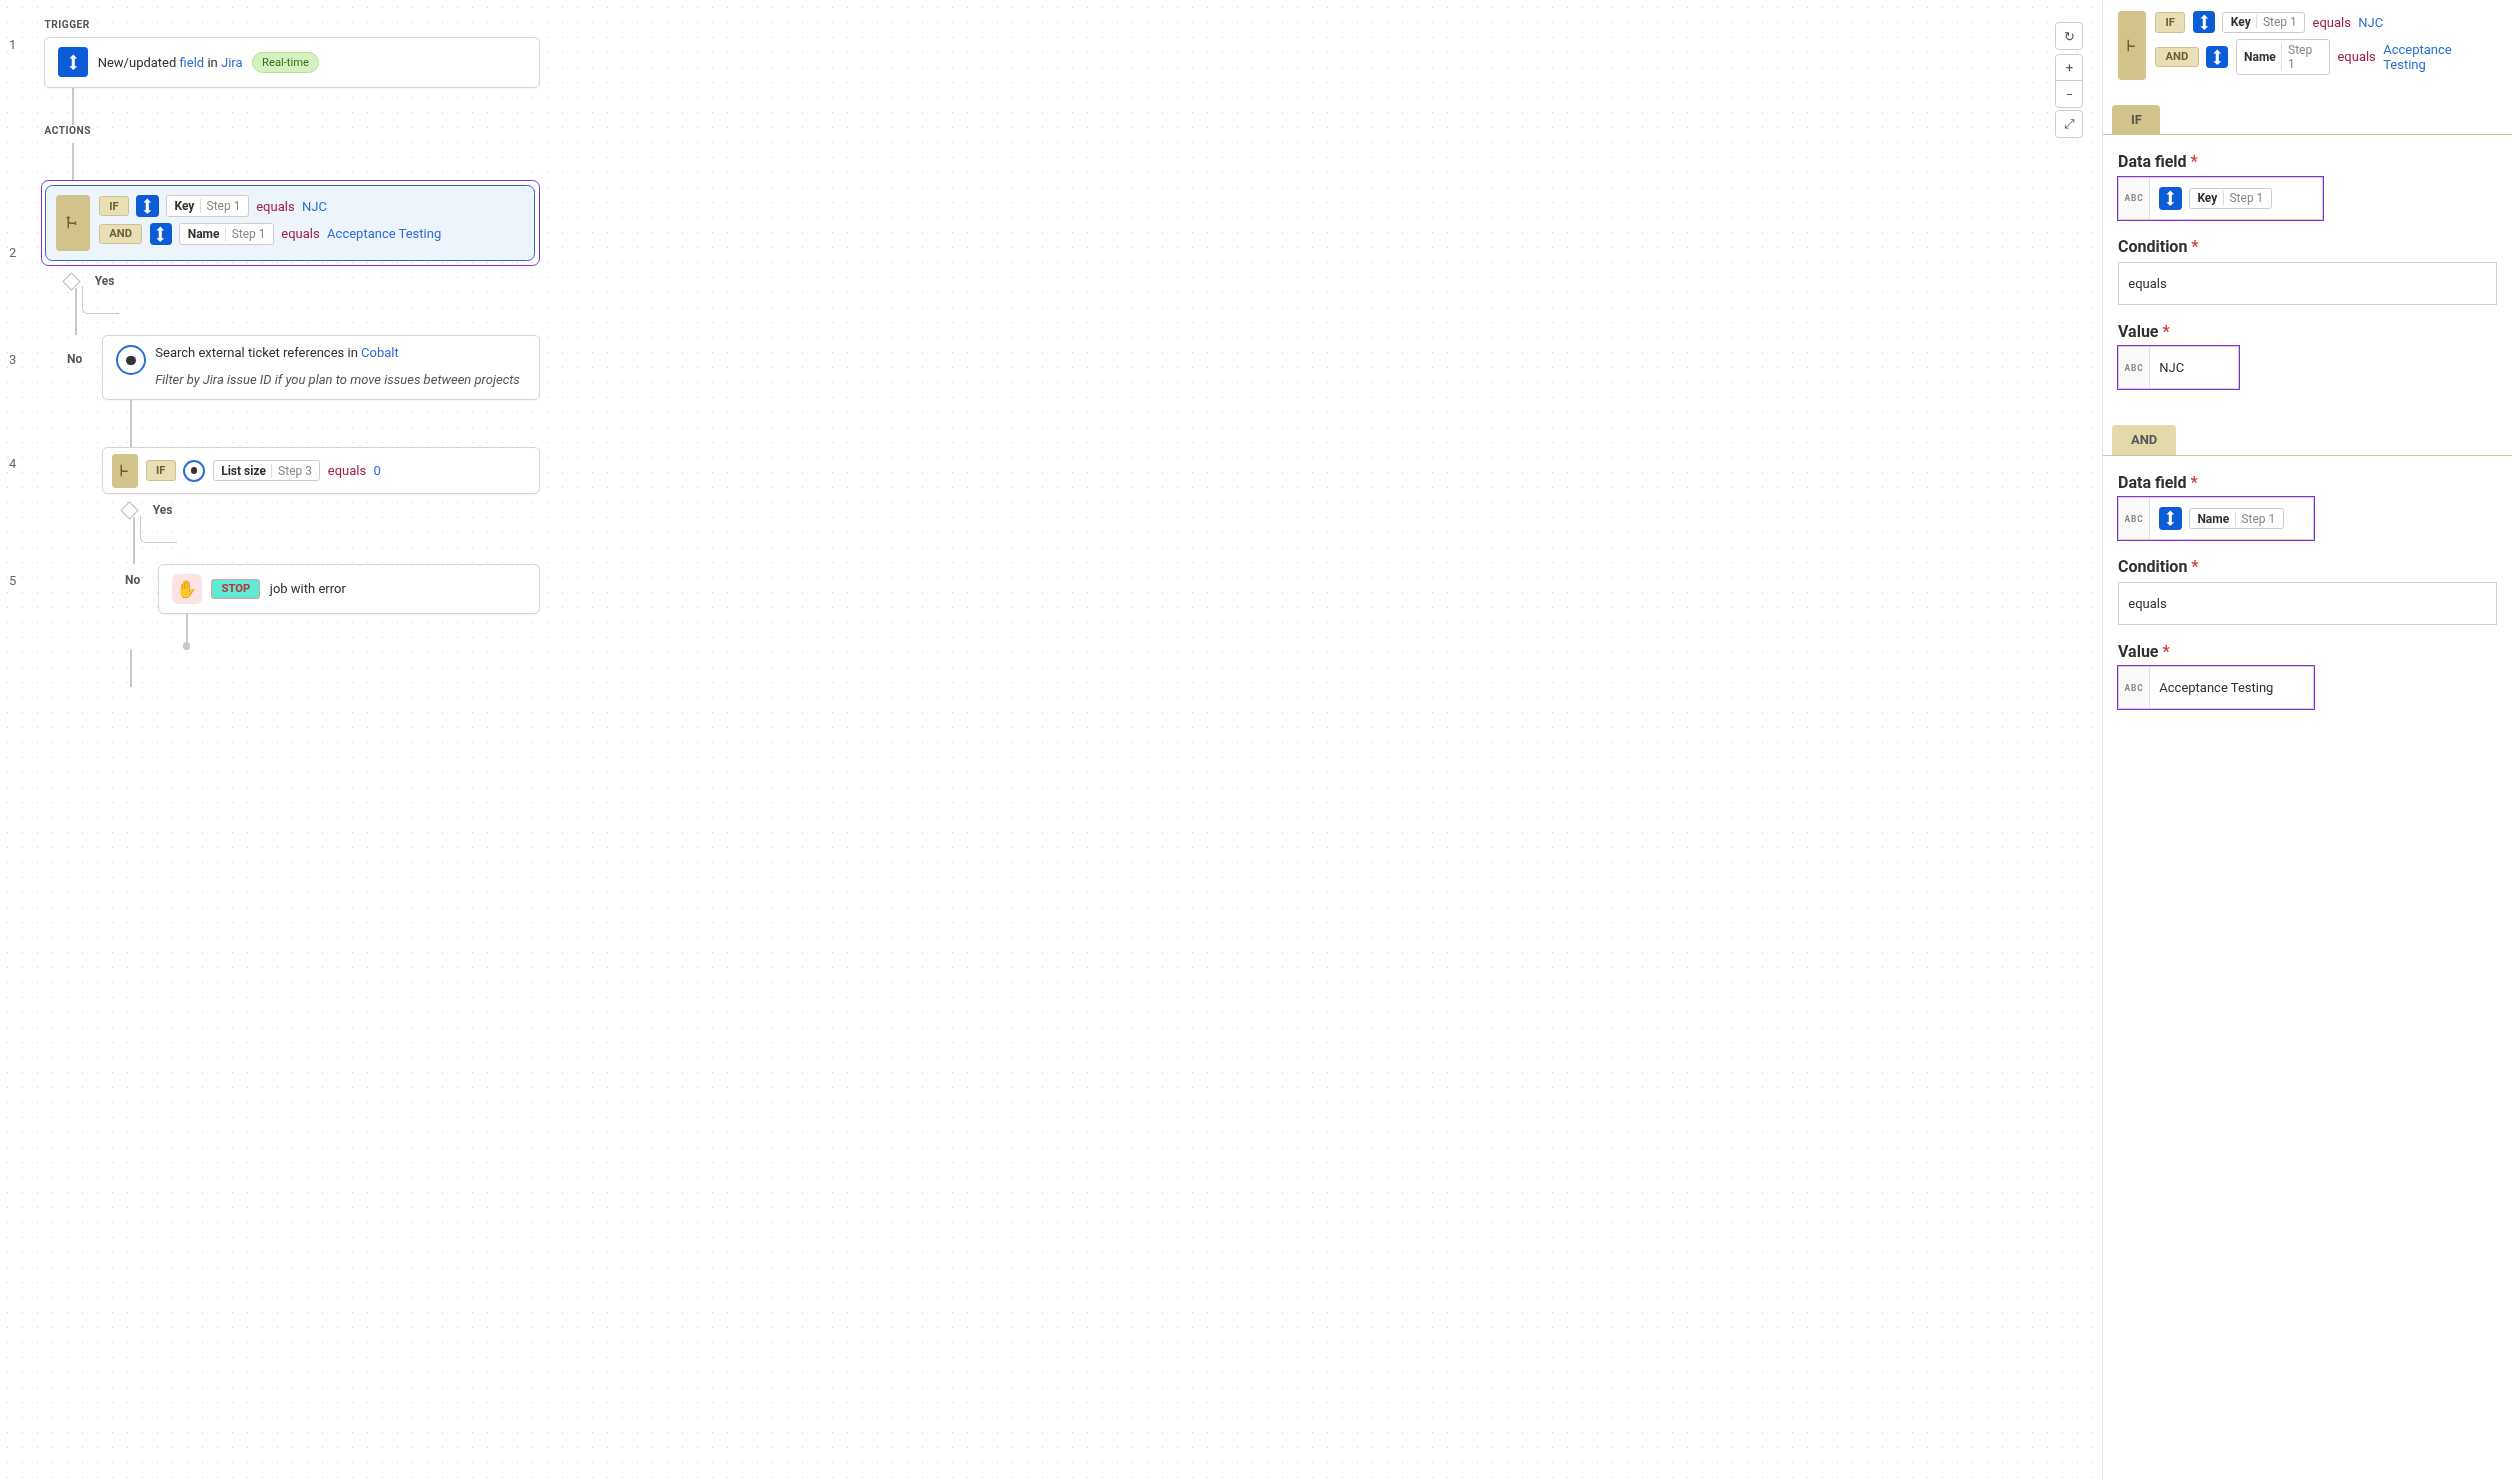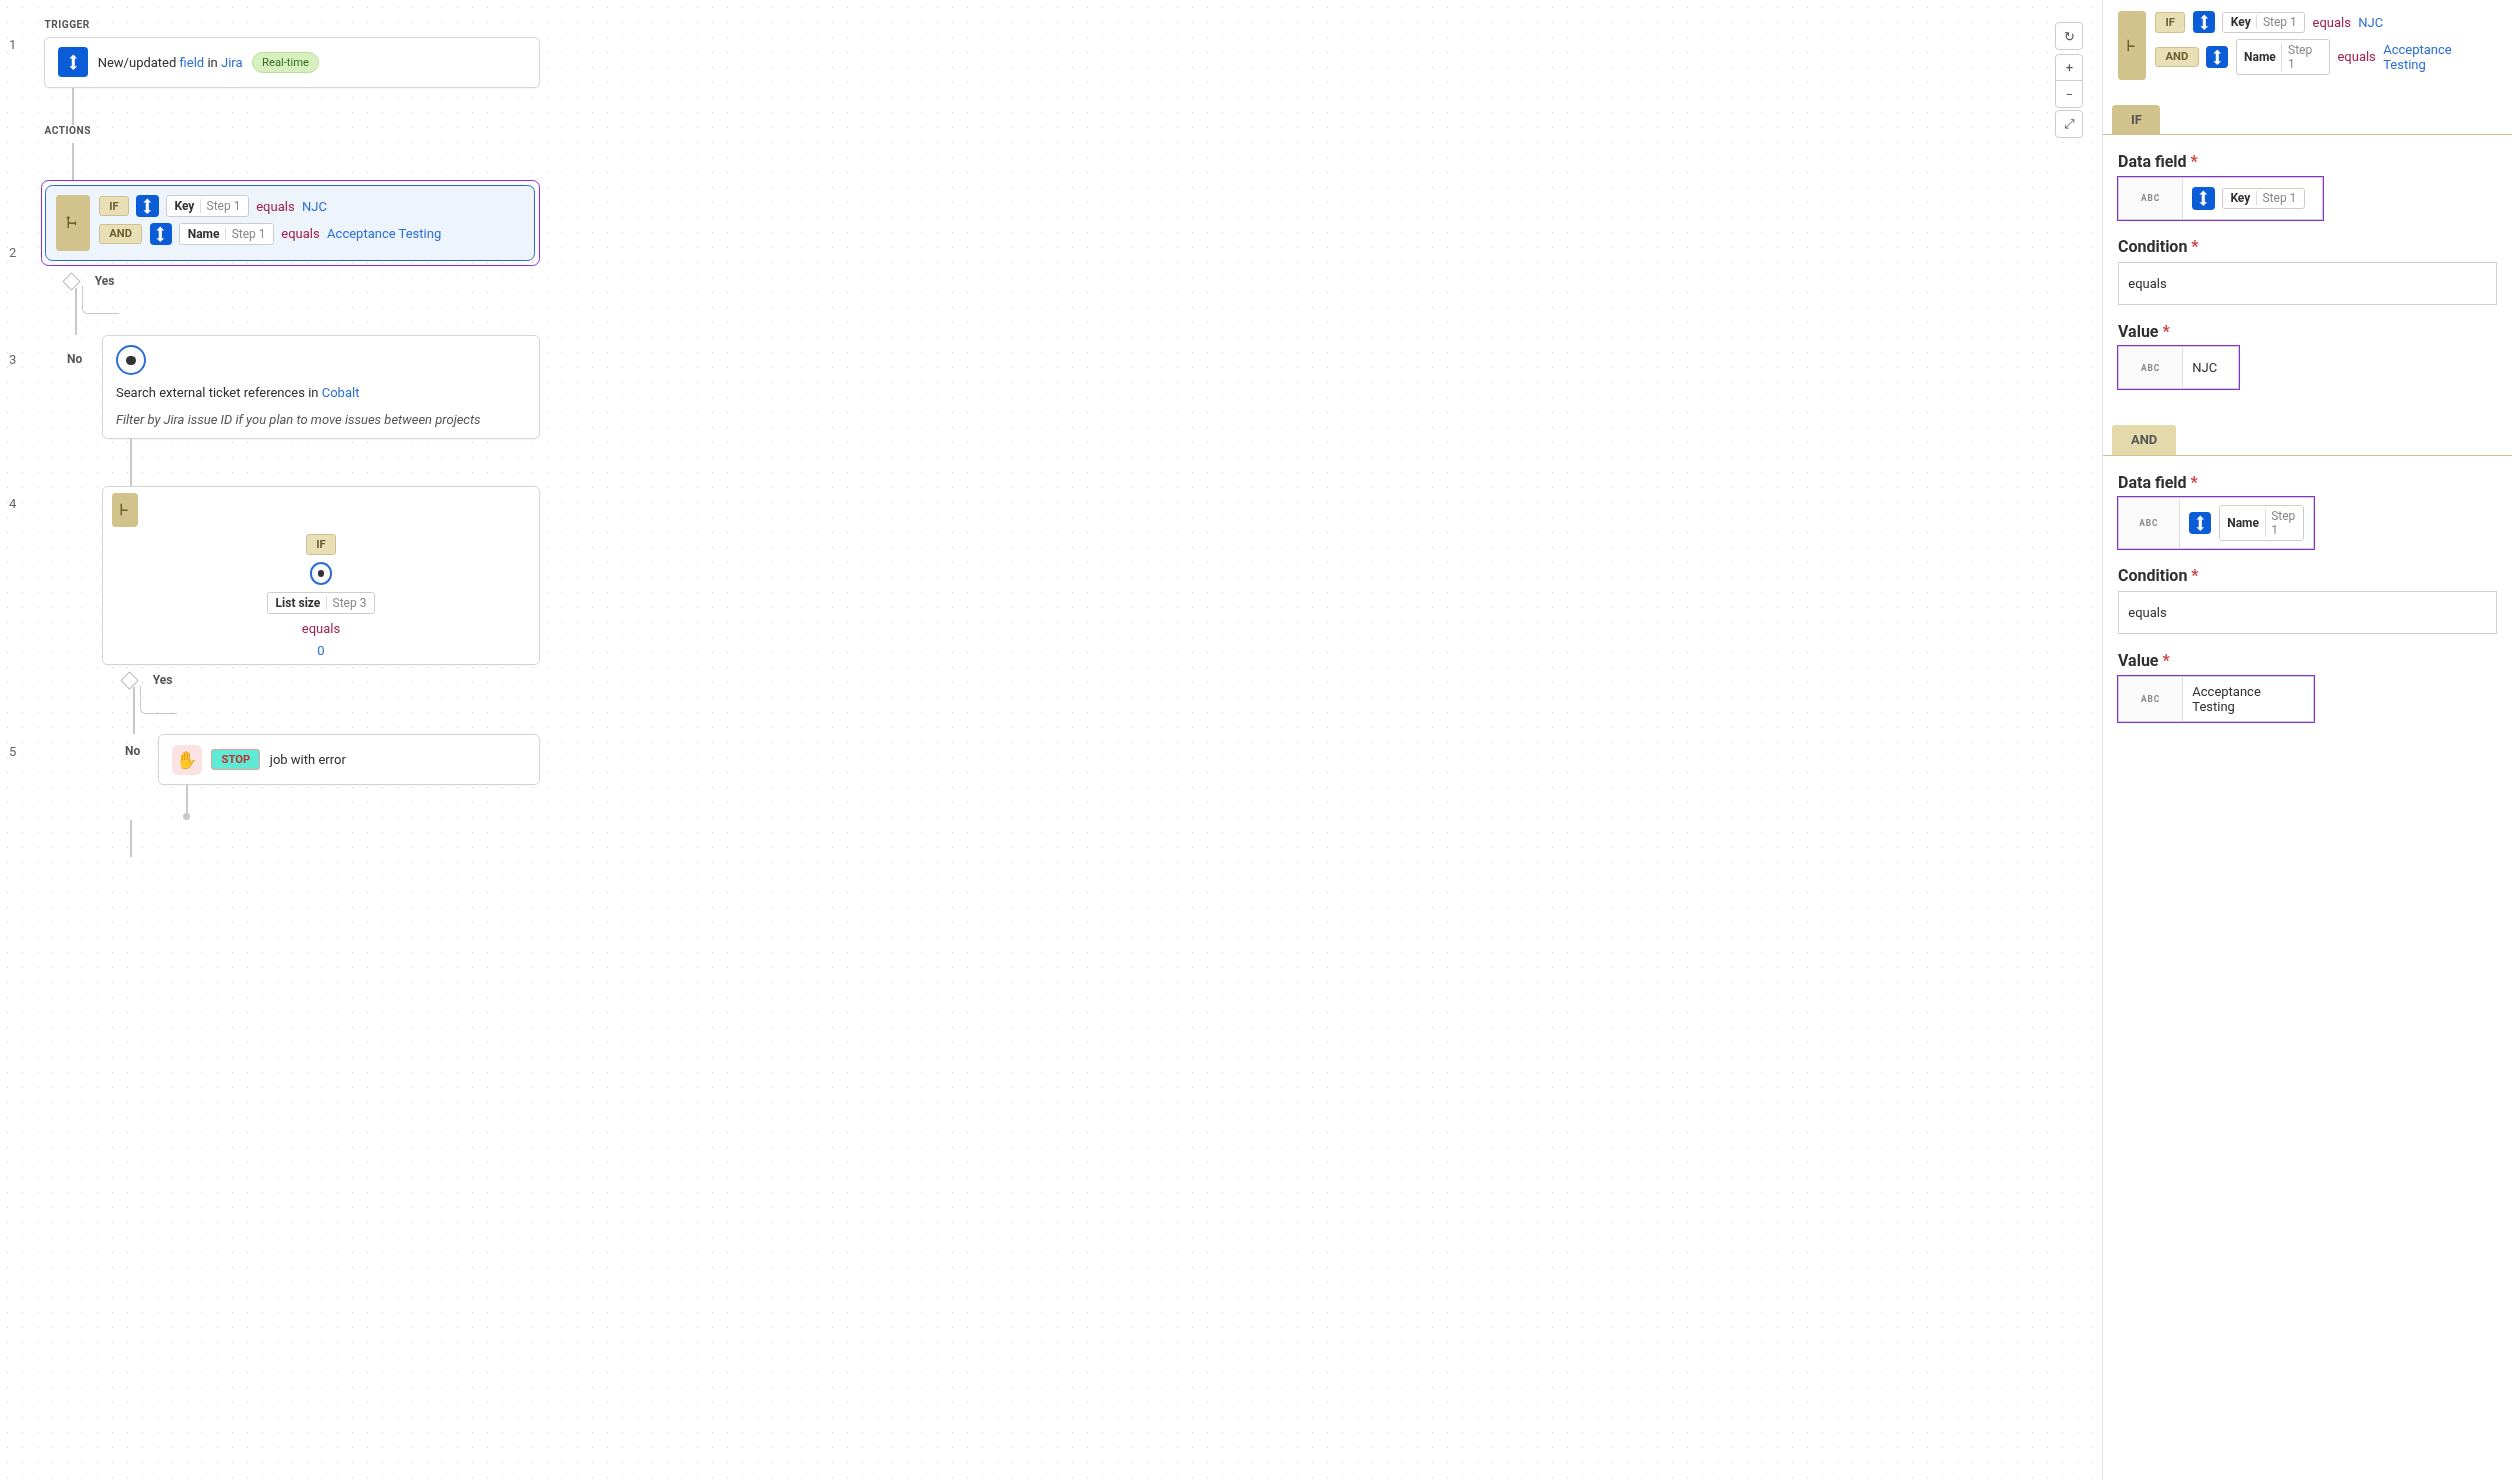--- a/index.html
+++ b/index.html
@@ -43,21 +43,21 @@
 .jira-icon-sm { width: 22.3px; height: 22.3px; }
 .field-chip { background: #fff; border: 0.9px solid #ccc; border-radius: 2.8px; padding: 2.8px 7.4px; display: inline-flex; align-items: center; gap: 5.6px; font-size: 12px; }
 .field-chip .fname { font-weight: 700; }
 .field-chip .fstep { color: #888; border-left: 0.9px solid #ddd; padding-left: 5.6px; }
 .equals-txt { color: #a02050; }
 .val-txt { color: #2a6ed6; }
 .desc-italic { font-style: italic; color: #555; margin-top: 5.6px; line-height: 1.5; }
 .diamond { width: 13px; height: 13px; background: #fff; border: 1.4px solid #bbb; transform: rotate(45deg); margin: 5.6px 9.3px 0 0; }
 .branch-lbl { font-size: 12px; font-weight: 700; color: #555; margin-top: 0; }
 
-.indent-1 { margin-left: 65px; flex-direction: column; }
+.indent-1 { margin-left: 65px; }
 .indent-2 { margin-left: 121px; }
 
 .stop-pill { border: 0.9px solid #e0a0a0; color: #c03030; font-weight: 700; background: #5eead4; padding: 2.8px 9.3px; border-radius: 2.8px; font-size: 11.2px; }
 
 
 .ctrl { position: absolute; right: 18.6px; background: #fff; border: 0.9px solid #ccc; display: flex; align-items: center; justify-content: center; }
 .ctrl-btn { width: 26px; height: 26px; cursor: pointer; font-size: 13px; color: #555; display:flex;align-items:center;justify-content:center;}
 .ctrl-undo { top: 22.3px; border-radius: 3.7px; }
 .ctrl-zoom { top: 54px; flex-direction: column; border-radius: 3.7px; }
 .ctrl-zoom .ctrl-btn:first-child { border-bottom: 0.9px solid #ccc; }
@@ -68,21 +68,21 @@
 .sb-summary .branch-icon { width: 28px; border-radius:3.7px; }
 .sb-summary-lines { flex:1; }
 .sb-tab { margin: 9.3px 0 0 0; }
 .sb-tab-head { display: inline-block; background: #d2c28b; padding: 7.4px 18.6px; font-weight: 700; color: #555; border-radius: 3.7px 3.7px 0 0; margin-left: 9.3px; font-size:13px; }
 .sb-tab-head-and { background: #e3d9ab; }
 .sb-tab-body { border-top: 1.9px solid #d2c28b; padding: 17px 15px 9.3px 15px; }
 .sb-field-label { font-weight: 700; font-size: 16px; margin-bottom: 5.6px; }
 .sb-field-label .req { color: #d04040; }
 .sb-input-row { display: flex; border: 0.9px solid #d0d0d0; background: #fff; align-items: stretch; min-height: 43px; }
 .sb-purple { outline: 1.9px solid #8a2be2; outline-offset: -0.9px; }
-.sb-abc { width: 64px; display:flex; align-items:center; justify-content:center; background:#fafafa; border-right:0.9px solid #e0e0e0; font-size:8.4px; letter-spacing:0.9px; color:#888; font-weight:700;}
+.sb-abc { width: 31px; display:flex; align-items:center; justify-content:center; background:#fafafa; border-right:0.9px solid #e0e0e0; font-size:8.4px; letter-spacing:0.9px; color:#888; font-weight:700;}
 .sb-input-body { flex:1; padding: 7.4px 9.3px; display:flex; align-items:center; gap:7.4px; }
 .sb-group { margin-bottom: 17px; }
 .sb-purple-wrap { display:inline-block; }
 </style>
 </head>
 <body>
 
 <div class="app">
   <div class="canvas">
 

